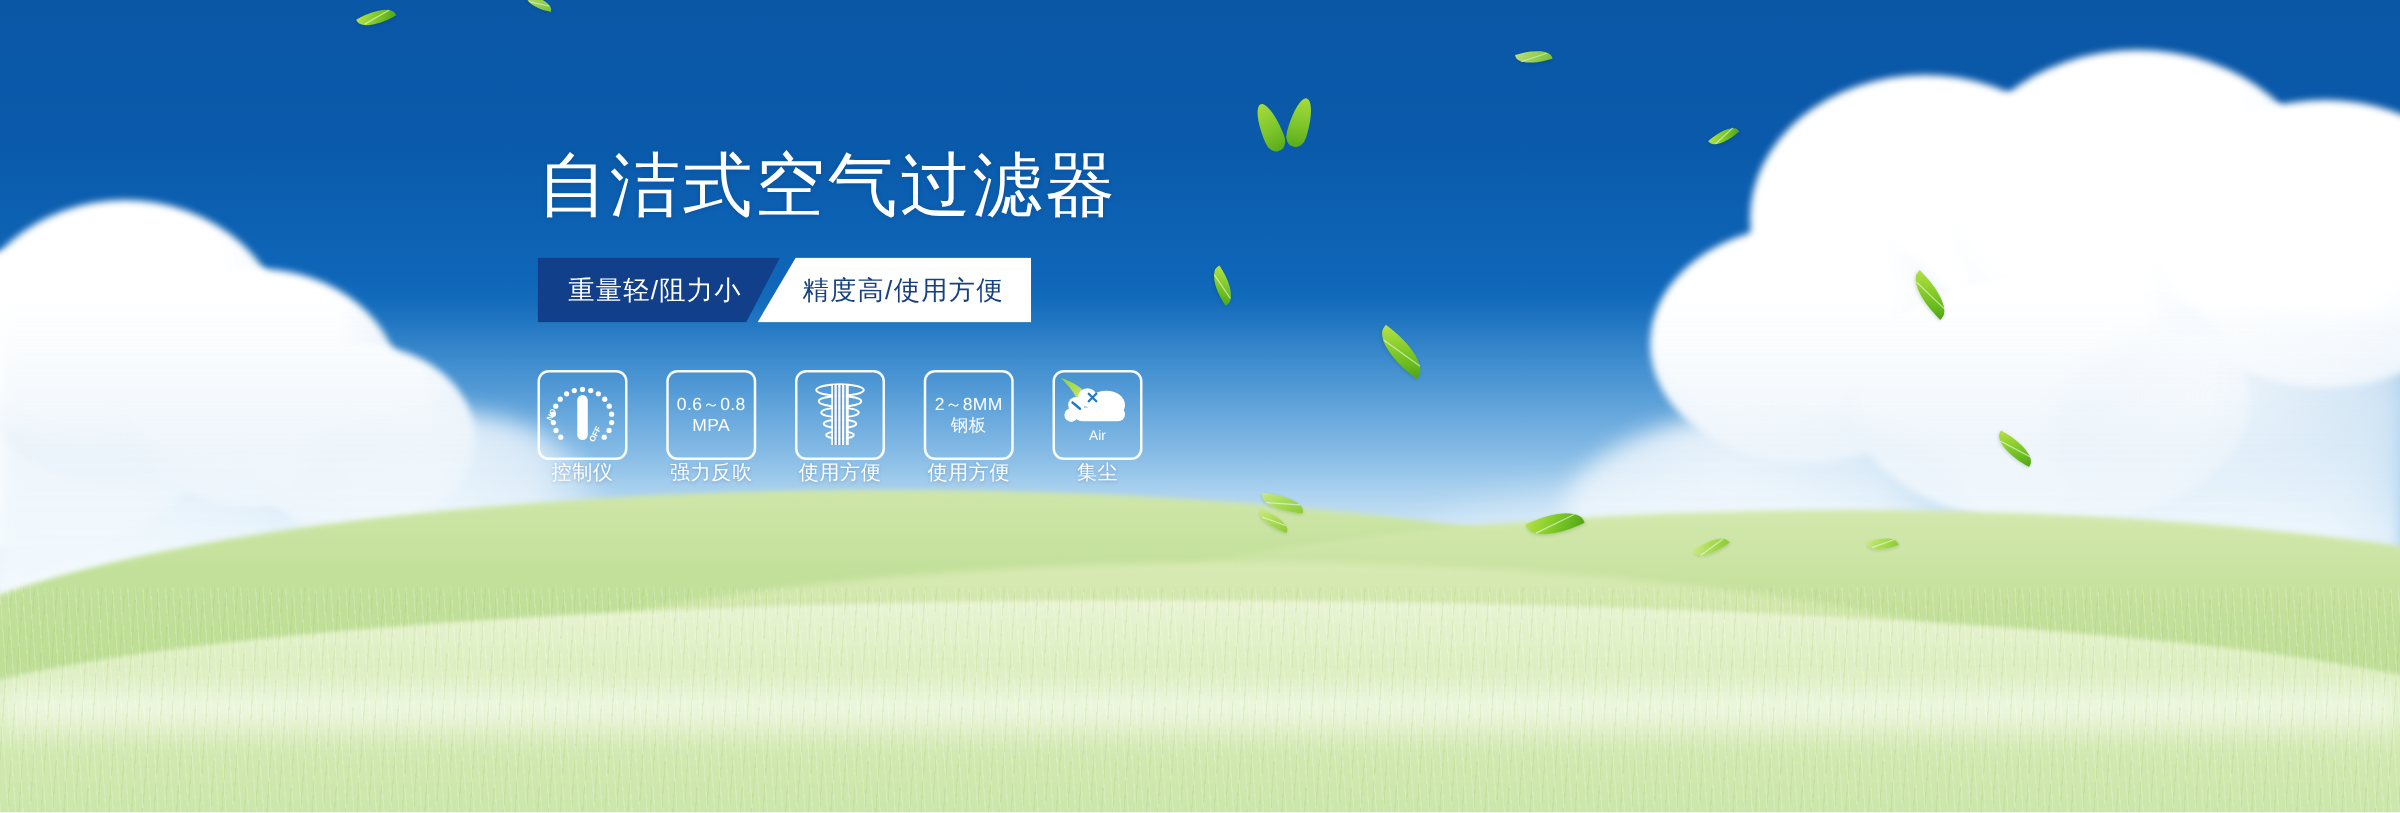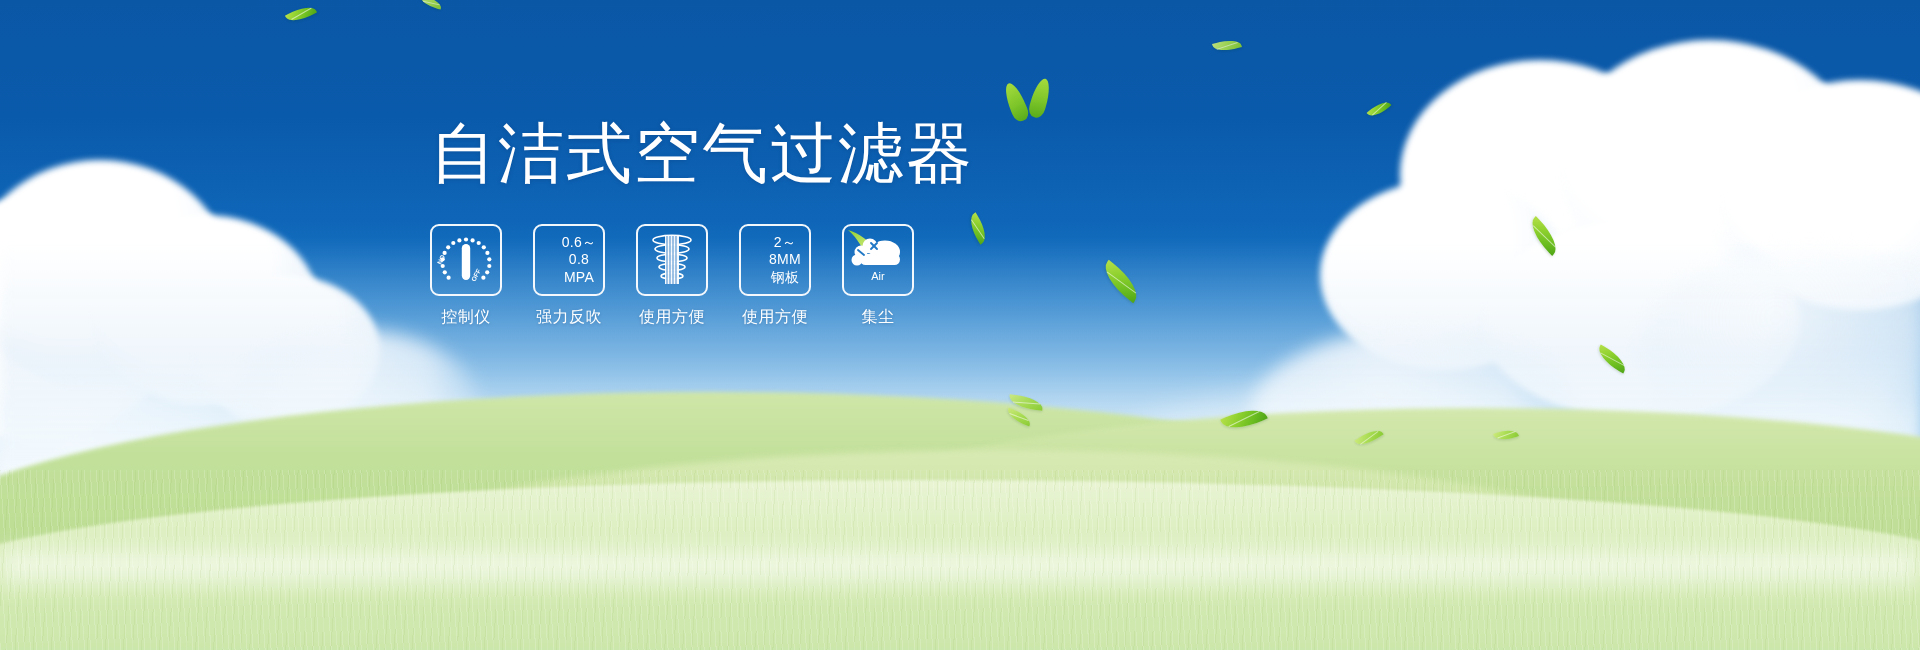--- a/index.html
+++ b/index.html
@@ -147,21 +147,21 @@
   
   .content {
     position: absolute;
     left: 430px;
     top: 120px;
     width: 640px;
   }
 
   .title {
     position: relative;
-    font-size: 66px;
+    font-size: 56px;
     line-height: 1.0;
     color: #ffffff;
     letter-spacing: 2px;
     font-weight: 300;
     white-space: nowrap;
     text-shadow: 0 1px 4px rgba(0,40,90,0.22);
   }
 
   .title-leaves {
     position: absolute;
@@ -230,24 +230,22 @@
     justify-content: center;
     position: relative;
     overflow: hidden;
   }
   .feature-text {
     color: #ffffff;
     font-size: 14px;
     line-height: 1.22;
     text-align: center;
     letter-spacing: 0.3px;
-    margin-left: 20px;
   }
   .feature-label {
-    margin-top: 11px;
     color: #ffffff;
     font-size: 16px;
     letter-spacing: 0.5px;
     white-space: nowrap;
     text-shadow: 0 1px 3px rgba(0,40,90,0.25);
   }
   .feature:nth-child(4) .feature-label { margin-left: -14px; width: 100px; }
 
   .feature-svg { display:block; }
 </style>
@@ -310,20 +308,24 @@
   <div class="content">
 
     <div class="title">
       <span>自洁式空气过滤器</span>
       <span class="title-leaves">
         <span class="title-leaf left"></span>
         <span class="title-leaf right"></span>
       </span>
     </div>
 
+    <div class="badges">
+      <div class="badge badge-primary">重量轻/阻力小</div>
+      <div class="badge badge-secondary">精度高/使用方便</div>
+    </div>
 
     <div class="features">
 
       <div class="feature">
         <div class="feature-box">
           <svg class="feature-svg" width="60" height="54" viewBox="0 0 60 54">
             <g fill="#ffffff">
               <circle cx="30" cy="6.5" r="2.1"></circle>
                 <circle cx="23.4" cy="7.4" r="2.1"></circle>
                 <circle cx="36.6" cy="7.4" r="2.1"></circle>

